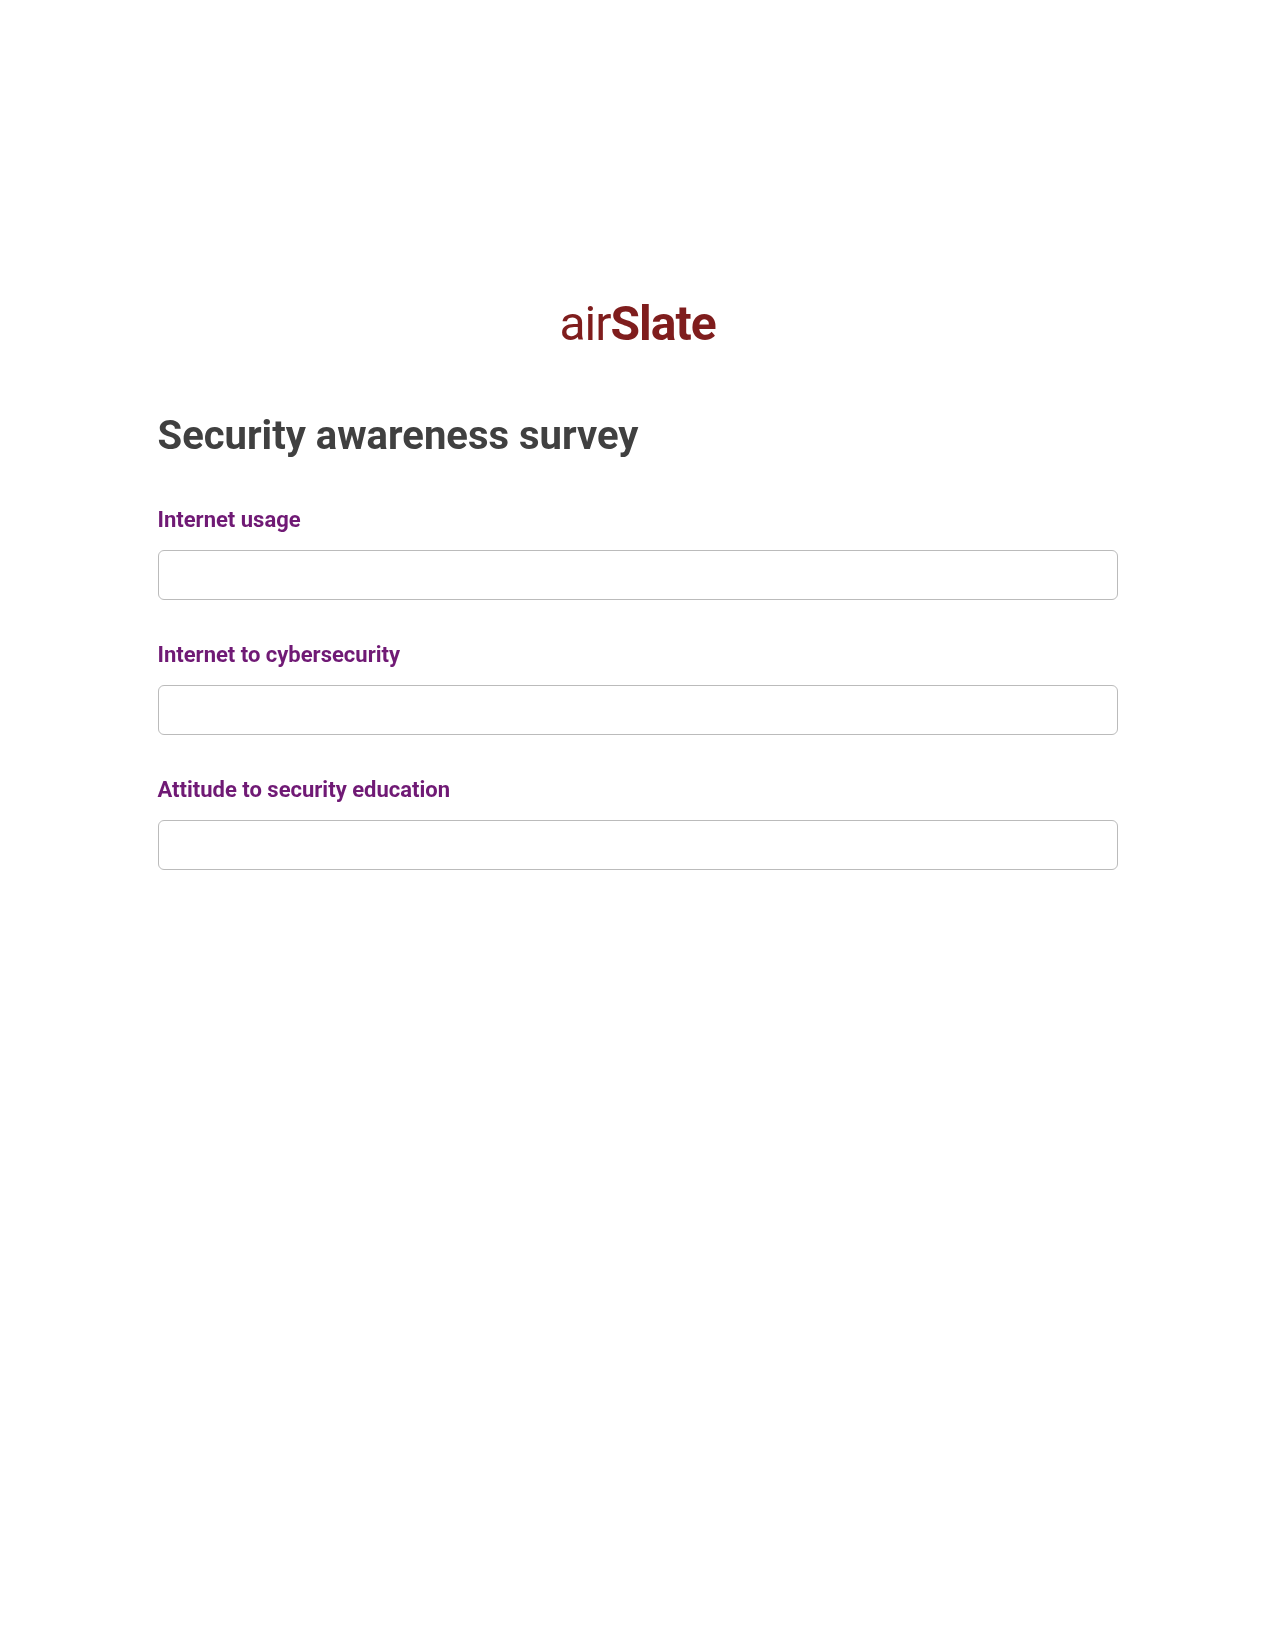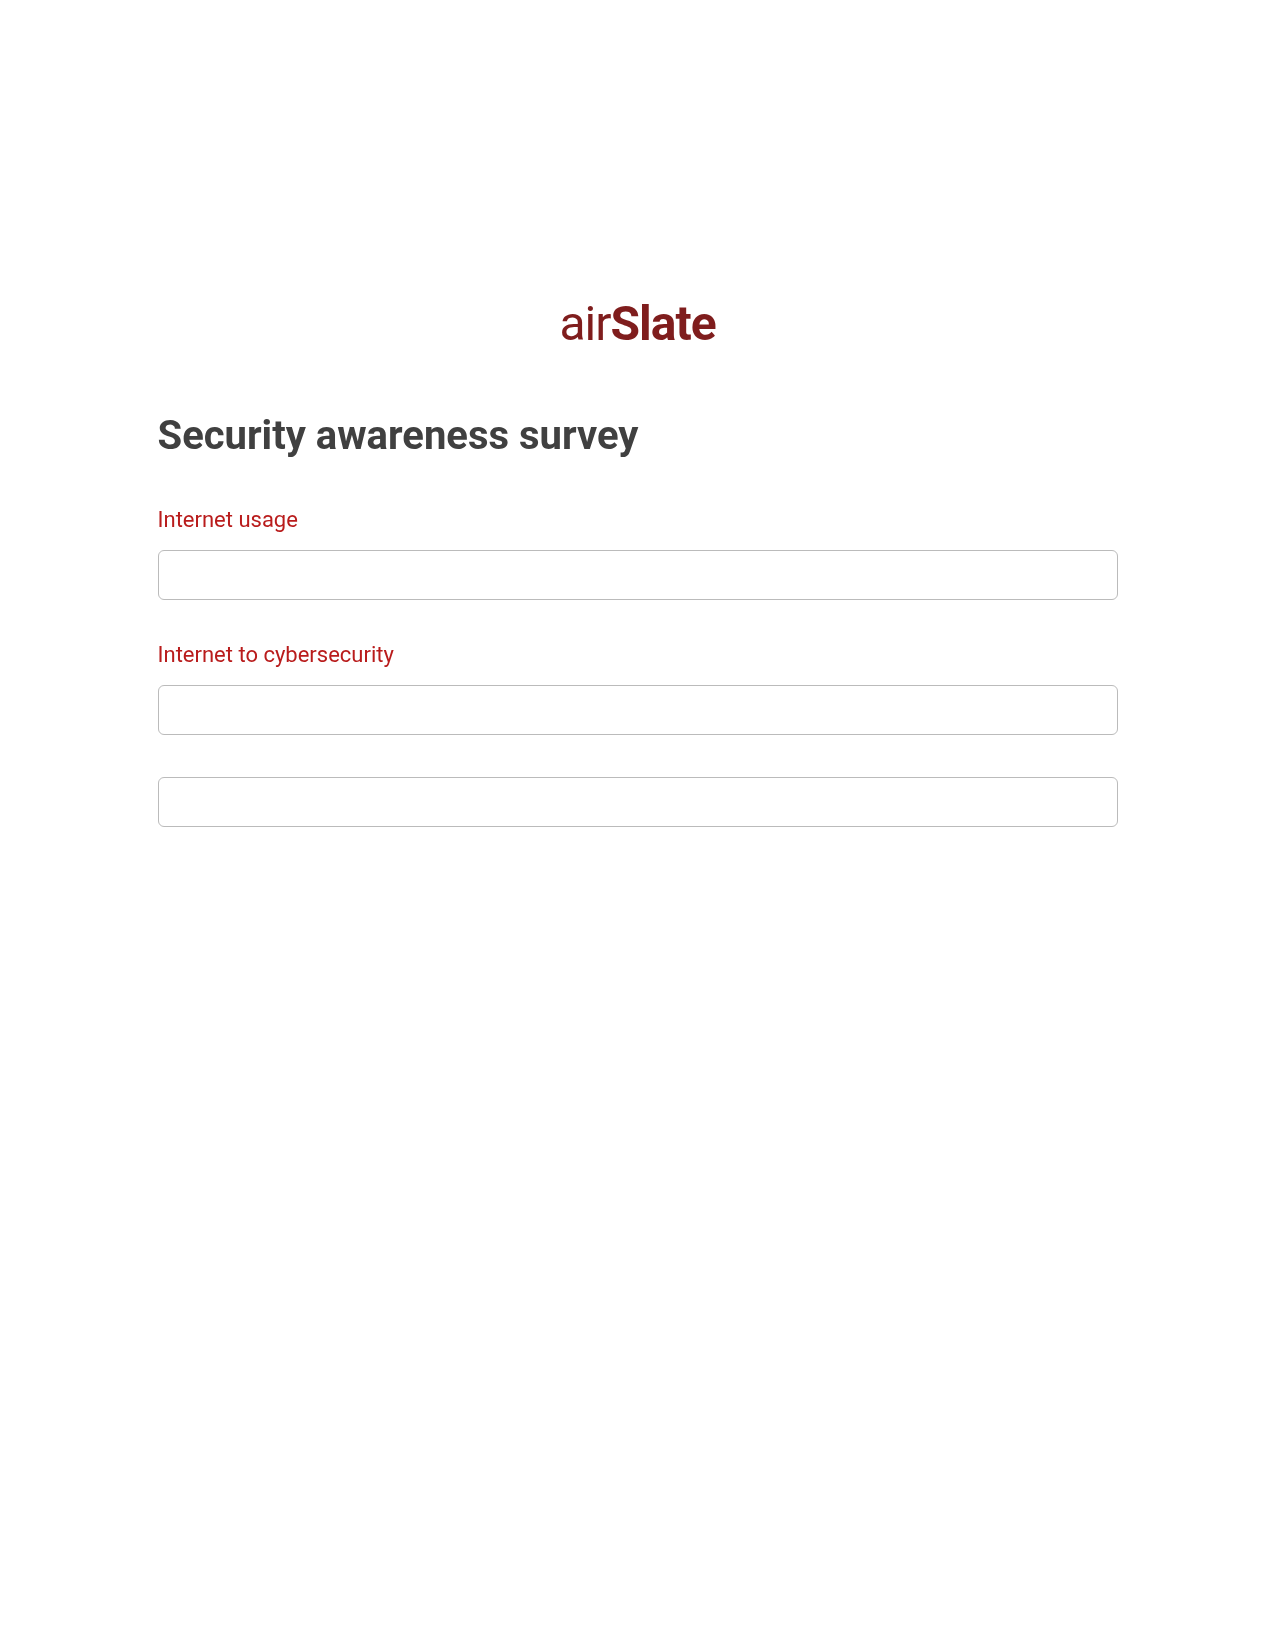--- a/index.html
+++ b/index.html
@@ -39,22 +39,22 @@
       font-weight: 700;
       color: #404040;
       margin-bottom: 48px;
     }
     .form-group {
       margin-bottom: 42px;
     }
     .form-label {
       display: block;
       font-size: 22px;
-      font-weight: 400;
-      color: #b91c1c;
+      font-weight: 700;
+      color: #701a75;
       margin-bottom: 18px;
       margin-top: 40px;
     }
     .form-input {
       width: 100%;
       height: 50px;
       border: 1px solid #bbbbbb;
       border-radius: 6px;
       padding: 0 12px;
       font-size: 18px;
@@ -76,15 +76,16 @@
     <input type="text" class="form-input" value="" style="">
   </div>
 
   <div class="form-group">
     <label class="form-label">Internet to cybersecurity</label>
     <input type="text" class="form-input" value="" style="">
   </div>
 
 
   <div class="form-group">
+    <label class="form-label">Attitude to security education</label>
     <input type="text" class="form-input" value="" style="">
   </div>
 </div>
 
 </body></html>

